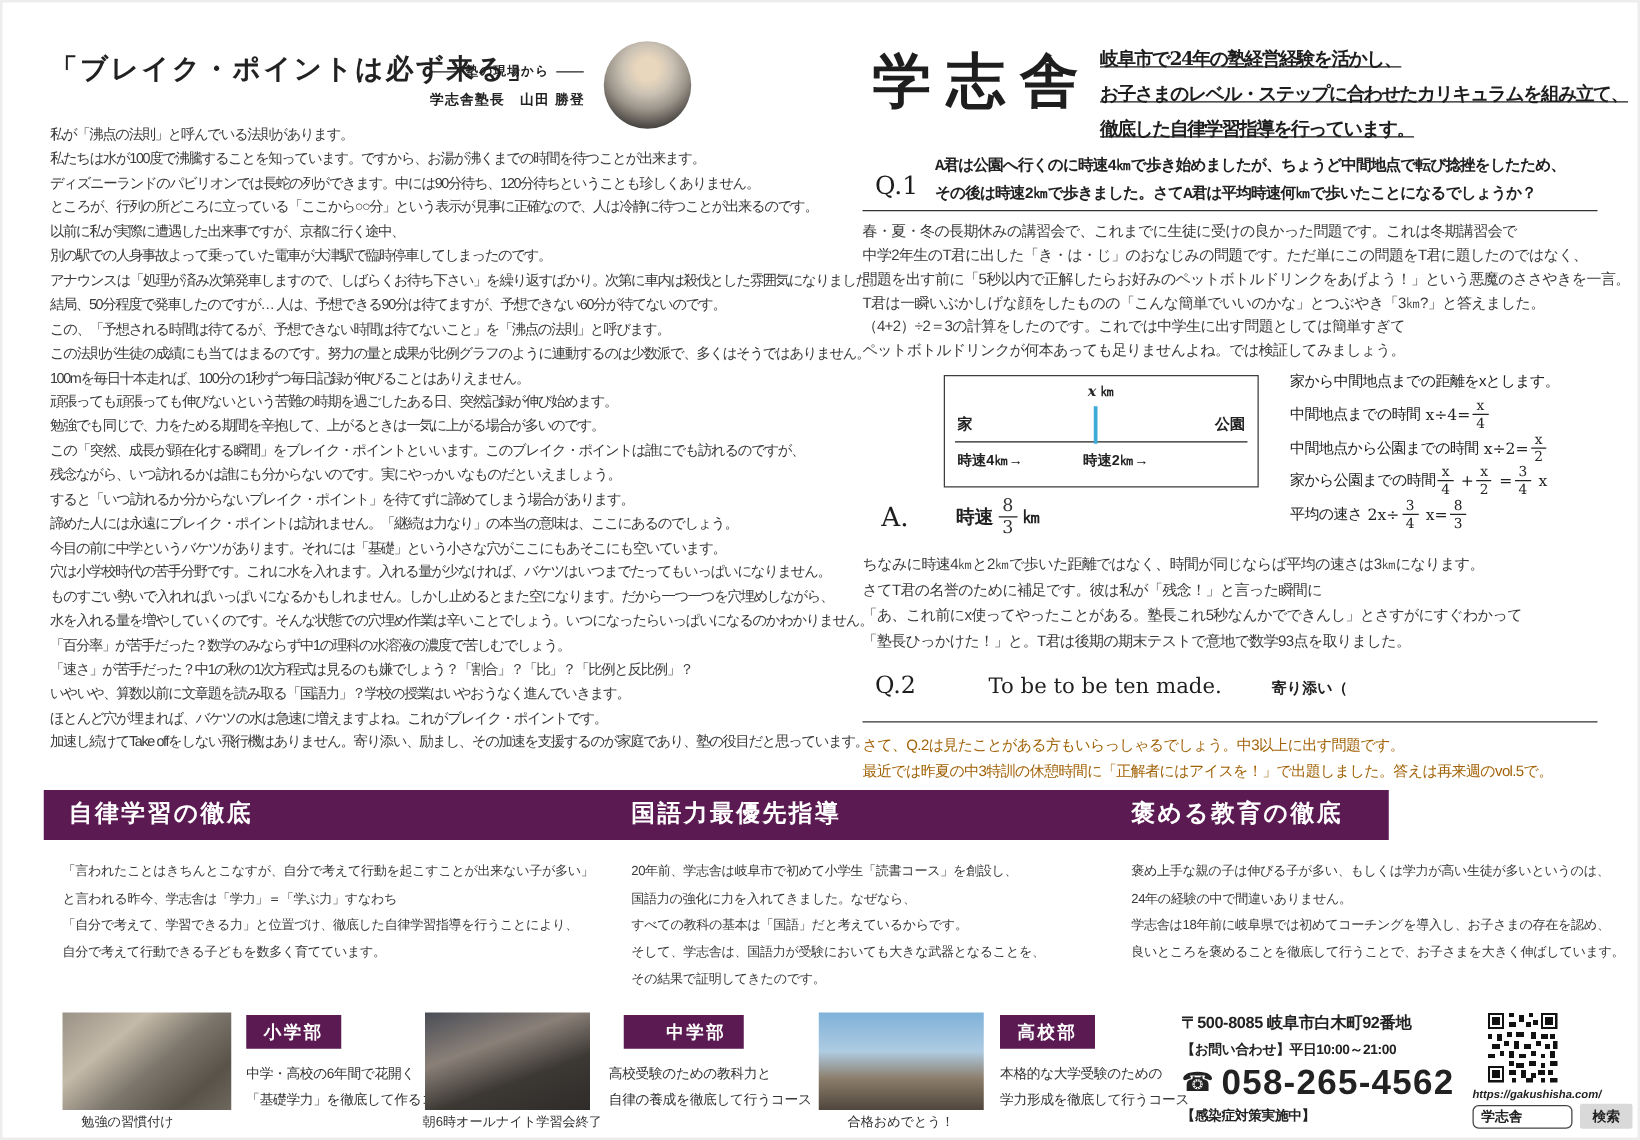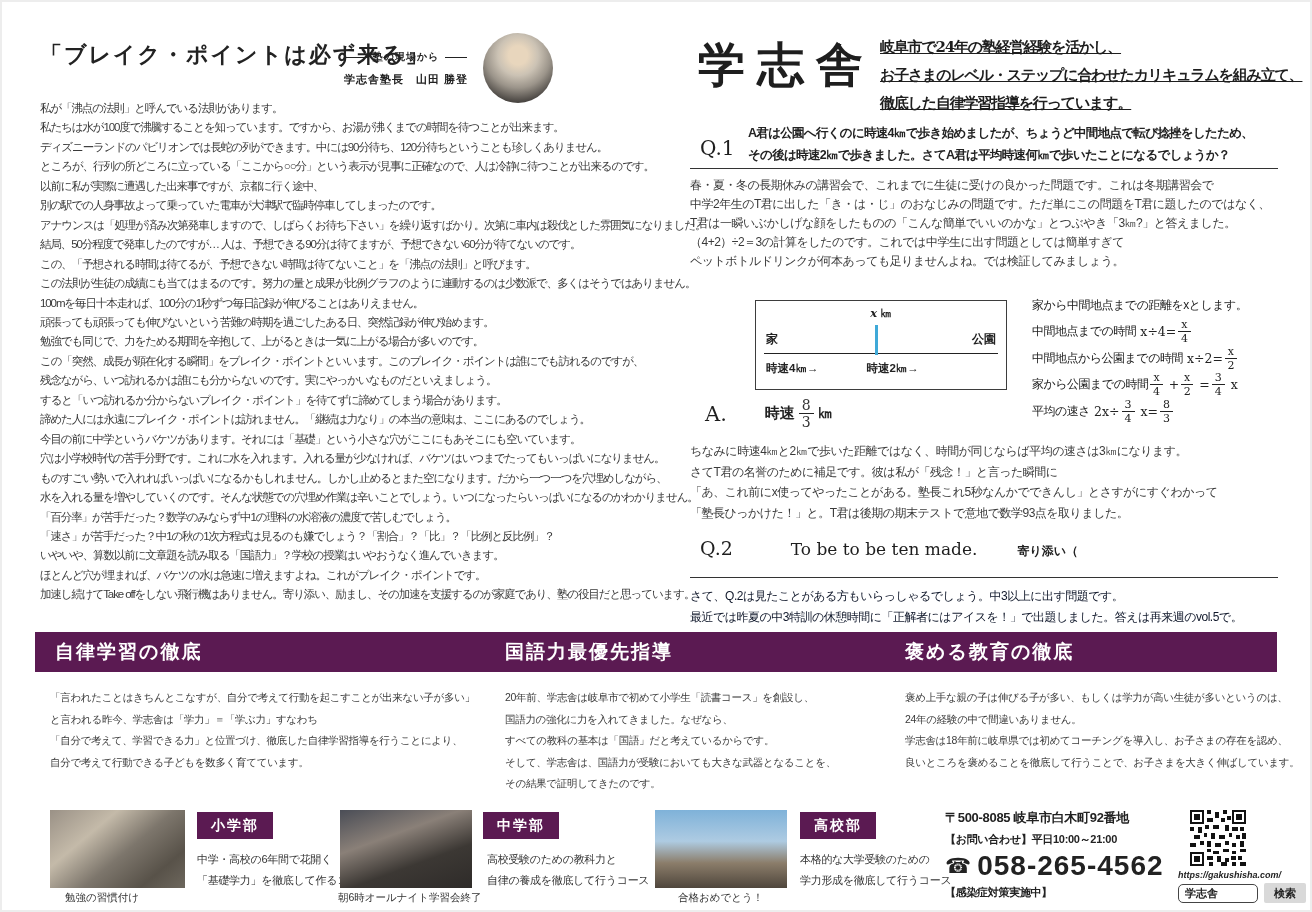--- a/index.html
+++ b/index.html
@@ -34,21 +34,21 @@
     left:698px;top:34px;font-family:"DejaVu Serif","Liberation Serif",serif;
     font-size:47px;font-weight:bold;color:#1e1e1e;letter-spacing:12px;white-space:nowrap;
   }
   .tagline{left:880px;top:33px;}
   .tagline .line{
     font-family:"DejaVu Serif","Liberation Serif",serif;font-weight:bold;color:#1e1e1e;
     font-size:15px;line-height:28px;letter-spacing:-1.2px;white-space:nowrap;text-decoration:underline;
   }
   .qlabel{font-family:"DejaVu Serif","Liberation Serif",serif;color:#1e1e1e;}
   .q1-label{left:700px;top:125px;font-size:20px;margin-top:11px;}
-  .q1-text{left:748px;top:122px;}
+  .q1-text{left:748px;top:122px;font-family:Liberation Mono, monospace;}
   .q1-text .line{font-size:12.5px;font-weight:bold;line-height:22px;letter-spacing:-0.7px;white-space:nowrap;color:#222;}
   .rule{height:0;border-top:1.5px solid #333;}
   .q1-rule{left:690px;top:168px;width:588px;}
   .q1-intro{left:690px;top:176px;}
   .q1-intro .line{font-size:12px;line-height:19px;letter-spacing:-0.5px;white-space:nowrap;color:#3a3a3a;}
 
   
   .diagram{left:755px;top:300px;width:250px;height:88px;border:1.5px solid #3d3d3d;background:#fff;}
   .diag-x{position:absolute;left:0;right:0;top:5px;text-align:center;font-size:11.5px;font-weight:bold;color:#222;}
   .diag-x .mi{font-family:"DejaVu Serif","Liberation Serif",serif;font-style:italic;}
@@ -80,24 +80,24 @@
   .post-answer .line{font-size:12px;line-height:20.5px;letter-spacing:-0.5px;white-space:nowrap;color:#3a3a3a;}
 
   
   .q2-row{left:700px;top:537px;display:flex;align-items:baseline;white-space:nowrap;}
   .q2-label{font-family:"DejaVu Serif","Liberation Serif",serif;font-size:19px;color:#1e1e1e;}
   .q2-english{font-family:"DejaVu Serif","Liberation Serif",serif;font-size:17px;color:#1e1e1e;margin-left:58px;}
   .q2-jp{font-size:12px;font-weight:bold;color:#222;margin-left:40px;}
   .q2-spacer{display:inline-block;width:268px;}
   .q2-rule{left:690px;top:577px;width:588px;}
   .q2-notes{left:690px;top:586px;}
-  .q2-notes .line{font-size:12px;line-height:21px;letter-spacing:-0.5px;white-space:nowrap;color:#0f172a;}
-
-  
-  .band{left:35px;top:632px;width:1242px;height:40px;background:#5b1a52;}
+  .q2-notes .line{font-size:12px;line-height:21px;letter-spacing:-0.5px;white-space:nowrap;color:#a16207;}
+
+  
+  .band{left:35px;top:632px;width:1076px;height:40px;background:#5b1a52;}
   .band-header{position:absolute;top:0;height:40px;line-height:40px;color:#fff;
     font-size:19px;font-weight:bold;letter-spacing:2px;white-space:nowrap;}
   .bh1{left:20px;} .bh2{left:470px;} .bh3{left:870px;}
 
   .bcol .line{font-size:10.5px;line-height:21.5px;letter-spacing:-0.3px;white-space:nowrap;color:#3a3a3a;}
   .bcol1{left:50px;top:687px;}
   .bcol2{left:505px;top:687px;}
   .bcol3{left:905px;top:687px;}
 
   
@@ -106,21 +106,21 @@
     background:linear-gradient(140deg,#9a9186 0%,#c4baa9 30%,#7d766c 55%,#585249 80%,#6d675d 100%);}
   .photo2{left:340px;width:132px;
     background:linear-gradient(160deg,#4a4d56 0%,#8a8078 35%,#3c3834 65%,#2e2b29 100%);}
   .photo3{left:655px;width:132px;
     background:linear-gradient(180deg,#7fb2d9 0%,#aecbe2 40%,#8b7d6a 68%,#4f463c 100%);}
   .caption{position:absolute;top:891px;font-size:10.5px;letter-spacing:0;color:#333;white-space:nowrap;}
   .cap1{left:65px;} .cap2{left:338px;} .cap3{left:678px;text-align:right;}
 
   .prog-label{position:absolute;top:812px;width:76px;height:27px;background:#5b1a52;color:#fff;
     font-size:14px;font-weight:bold;letter-spacing:2px;display:flex;align-items:center;justify-content:center;white-space:nowrap;}
-  .pl1{left:197px;} .pl2{left:483px;} .pl3{left:800px;}
+  .pl1{left:197px;} .pl2{left:499px;padding-left:20px;} .pl3{left:800px;}
   .prog-desc{position:absolute;top:849px;}
   .pd1{left:197px;} .pd2{left:487px;} .pd3{left:800px;font-family:Liberation Serif, serif;}
   .prog-desc .line{font-size:11px;line-height:20.5px;letter-spacing:-0.3px;white-space:nowrap;color:#333;}
 
   
   .contact{left:945px;top:809px;width:230px;color:#222;}
   .addr{font-size:13px;font-weight:bold;letter-spacing:-0.3px;white-space:nowrap;}
   .hours{font-size:11px;font-weight:bold;margin-top:5px;letter-spacing:-0.3px;white-space:nowrap;}
   .phone-row{display:flex;align-items:center;margin-top:3px;white-space:nowrap;}
   .phone-icon{font-size:21px;margin-right:6px;}
@@ -191,20 +191,21 @@
 <div class="abs qlabel q1-label">Q.1</div>
 <div class="abs q1-text">
     <div class="line">A君は公園へ行くのに時速4㎞で歩き始めましたが、ちょうど中間地点で転び捻挫をしたため、</div>
     <div class="line">その後は時速2㎞で歩きました。さてA君は平均時速何㎞で歩いたことになるでしょうか？</div>
   </div>
 <div class="abs rule q1-rule"></div>
 
 <div class="abs q1-intro">
     <div class="line">春・夏・冬の長期休みの講習会で、これまでに生徒に受けの良かった問題です。これは冬期講習会で</div>
     <div class="line">中学2年生のT君に出した「き・は・じ」のおなじみの問題です。ただ単にこの問題をT君に題したのではなく、</div>
+    <div class="line">問題を出す前に「5秒以内で正解したらお好みのペットボトルドリンクをあげよう！」という悪魔のささやきを一言。</div>
     <div class="line">T君は一瞬いぶかしげな顔をしたものの「こんな簡単でいいのかな」とつぶやき「3㎞?」と答えました。</div>
     <div class="line">（4+2）÷2＝3の計算をしたのです。これでは中学生に出す問題としては簡単すぎて</div>
     <div class="line">ペットボトルドリンクが何本あっても足りませんよね。では検証してみましょう。</div>
   </div>
 
 <div class="abs diagram">
   <div class="diag-x"><span class="mi">x</span><span> ㎞</span></div>
   <div class="diag-home">家</div>
   <div class="diag-park">公園</div>
   <div class="diag-line"></div>

